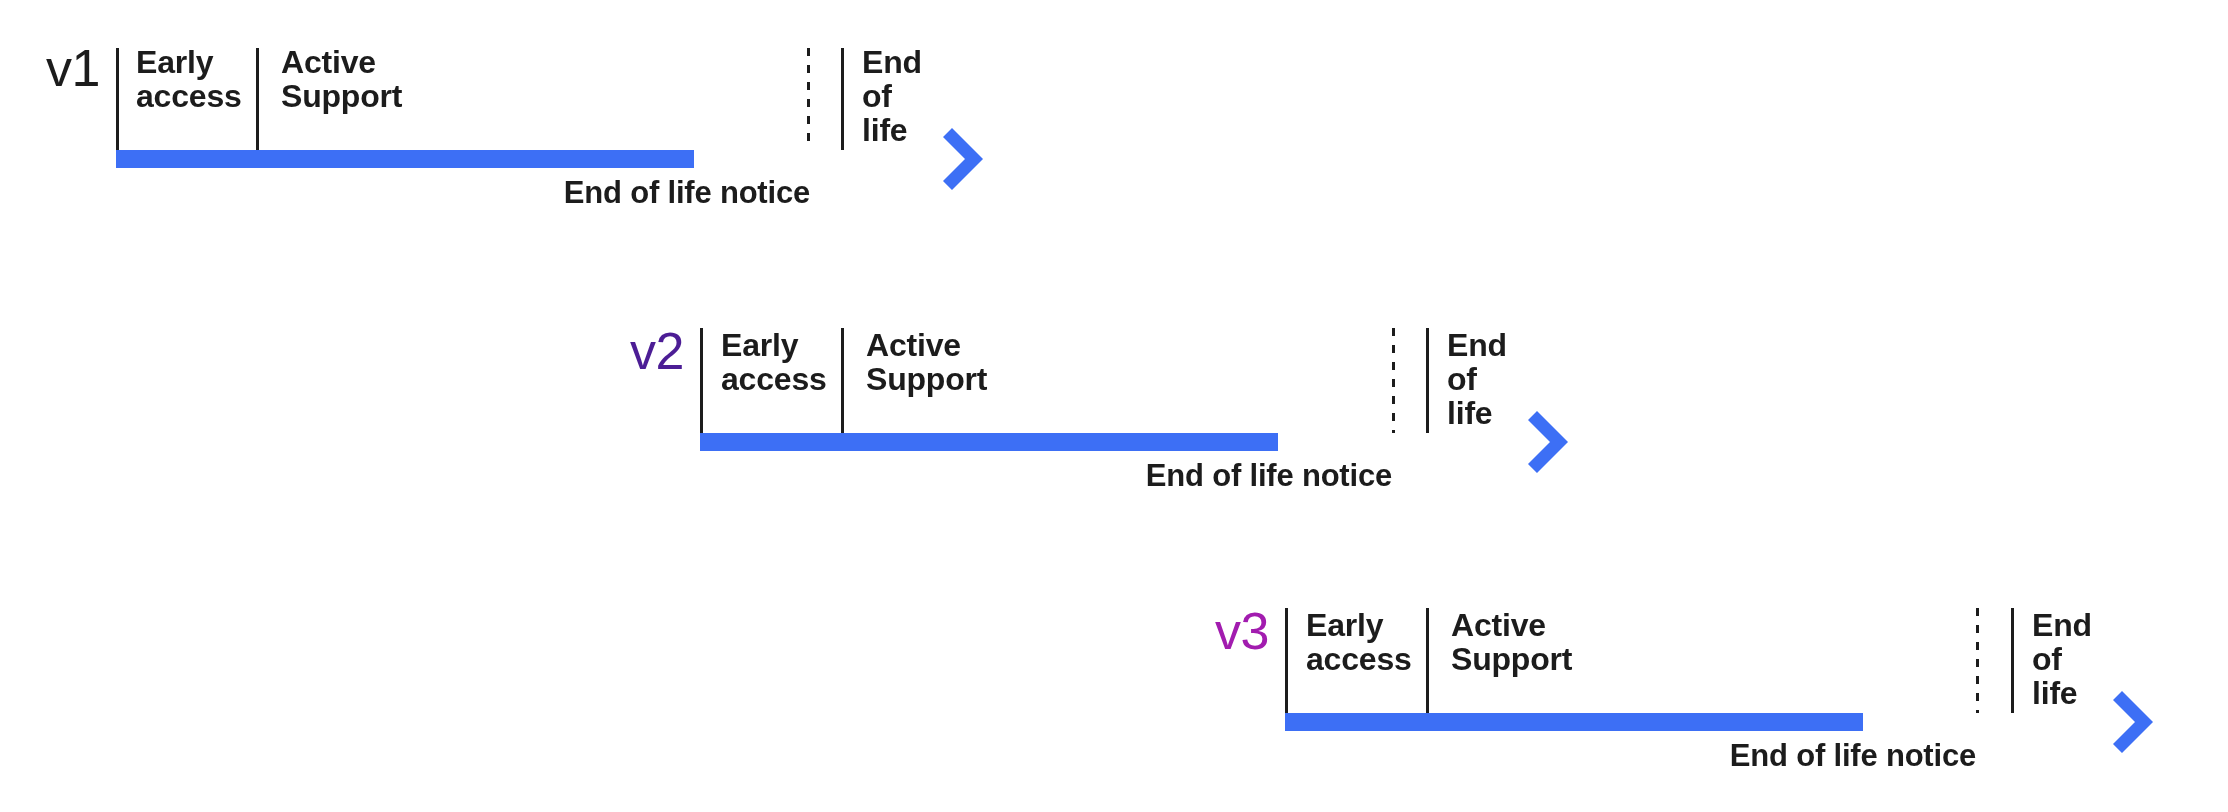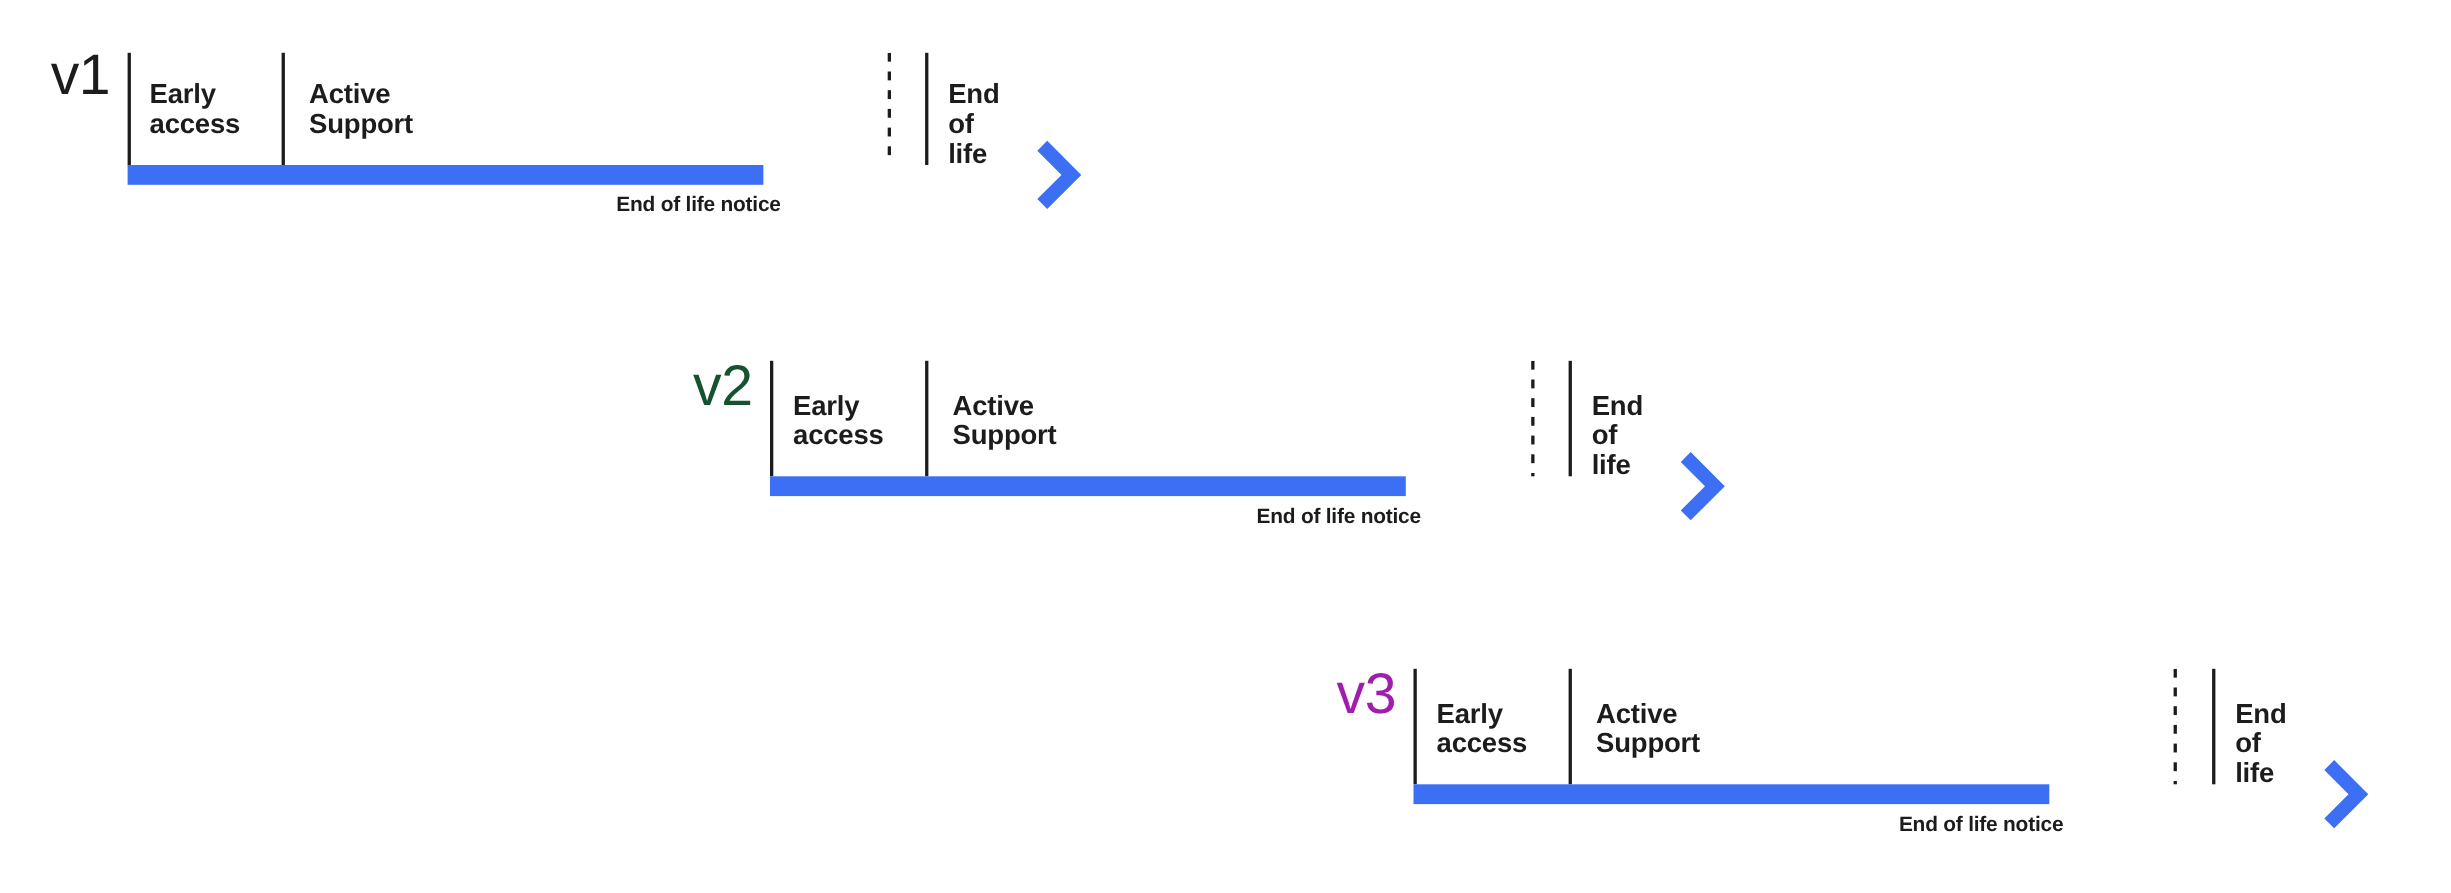--- a/index.html
+++ b/index.html
@@ -45,37 +45,36 @@
     background-image: linear-gradient(
       to bottom,
       #1c1c1c 0px, #1c1c1c 8px,
       transparent 8px, transparent 17px
     );
     background-size: 3px 17px;
     background-repeat: repeat-y;
   }
   .seg-label {
     position: absolute;
-    font-size: 25px;
+    font-size: 32px;
     font-weight: 700;
     color: #1c1c1c;
     line-height: 1.07;
     white-space: pre-line;
     letter-spacing: -0.2px;
-    margin-top: 28px;
   }
   .notice-label {
     position: absolute;
-    font-size: 19px;
+    font-size: 31px;
     font-weight: 700;
     color: #1c1c1c;
     line-height: 1;
     white-space: nowrap;
     letter-spacing: -0.2px;
-    text-align: center;
+    text-align: right;
   }
   .bar {
     position: absolute;
     background: #3d6ff5;
   }
   .arrowhead {
     position: absolute;
     overflow: visible;
   }
 </style>
@@ -93,21 +92,21 @@
 access</div>
       <div class="seg-label" style="left: 281px; top: 45px; color: rgb(28, 28, 28);">Active Support</div>
       <div class="seg-label" style="left: 862px; top: 45px; color: rgb(28, 28, 28);">End of life</div>
       <div class="notice-label" style="left: 460px; top: 177px; width: 350px; color: rgb(28, 28, 28);">End of life notice</div>
       <div class="bar" style="left: 116px; top: 150px; width: 578px; height: 18px; background: rgb(61, 111, 245);"></div>
       <svg class="arrowhead" width="72" height="62" viewBox="0 0 72 62" style="left: 941px; top: 128px;">
         <path d="M 9 0 L 0 9 L 22 31 L 0 53 L 9 62 L 40 31 Z" transform="translate(2,0)" fill="#3d6ff5"></path>
       </svg>
     </div>
     <div class="timeline-row">
-      <div class="version-label" style="left: 602px; top: 325px; width: 82px; color: #14532d;">v2</div>
+      <div class="version-label" style="left: 602px; top: 325px; width: 82px; color: #4c1d95;">v2</div>
       <div class="divider" style="left: 700px; top: 328px; height: 105px; background: rgb(28, 28, 28);"></div>
       <div class="divider" style="left: 841px; top: 328px; height: 105px; background: rgb(28, 28, 28);"></div>
       <div class="divider-dashed" style="left: 1392px; top: 328px; height: 105px;"></div>
       <div class="divider" style="left: 1426px; top: 328px; height: 105px; background: rgb(28, 28, 28);"></div>
       <div class="seg-label" style="left: 721px; top: 328px; color: rgb(28, 28, 28);">Early
 access</div>
       <div class="seg-label" style="left: 866px; top: 328px; color: rgb(28, 28, 28);">Active Support</div>
       <div class="seg-label" style="left: 1447px; top: 328px; color: rgb(28, 28, 28);">End of life</div>
       <div class="notice-label" style="left: 1042px; top: 460px; width: 350px; color: rgb(28, 28, 28);">End of life notice</div>
       <div class="bar" style="left: 700px; top: 433px; width: 578px; height: 18px; background: rgb(61, 111, 245);"></div>

